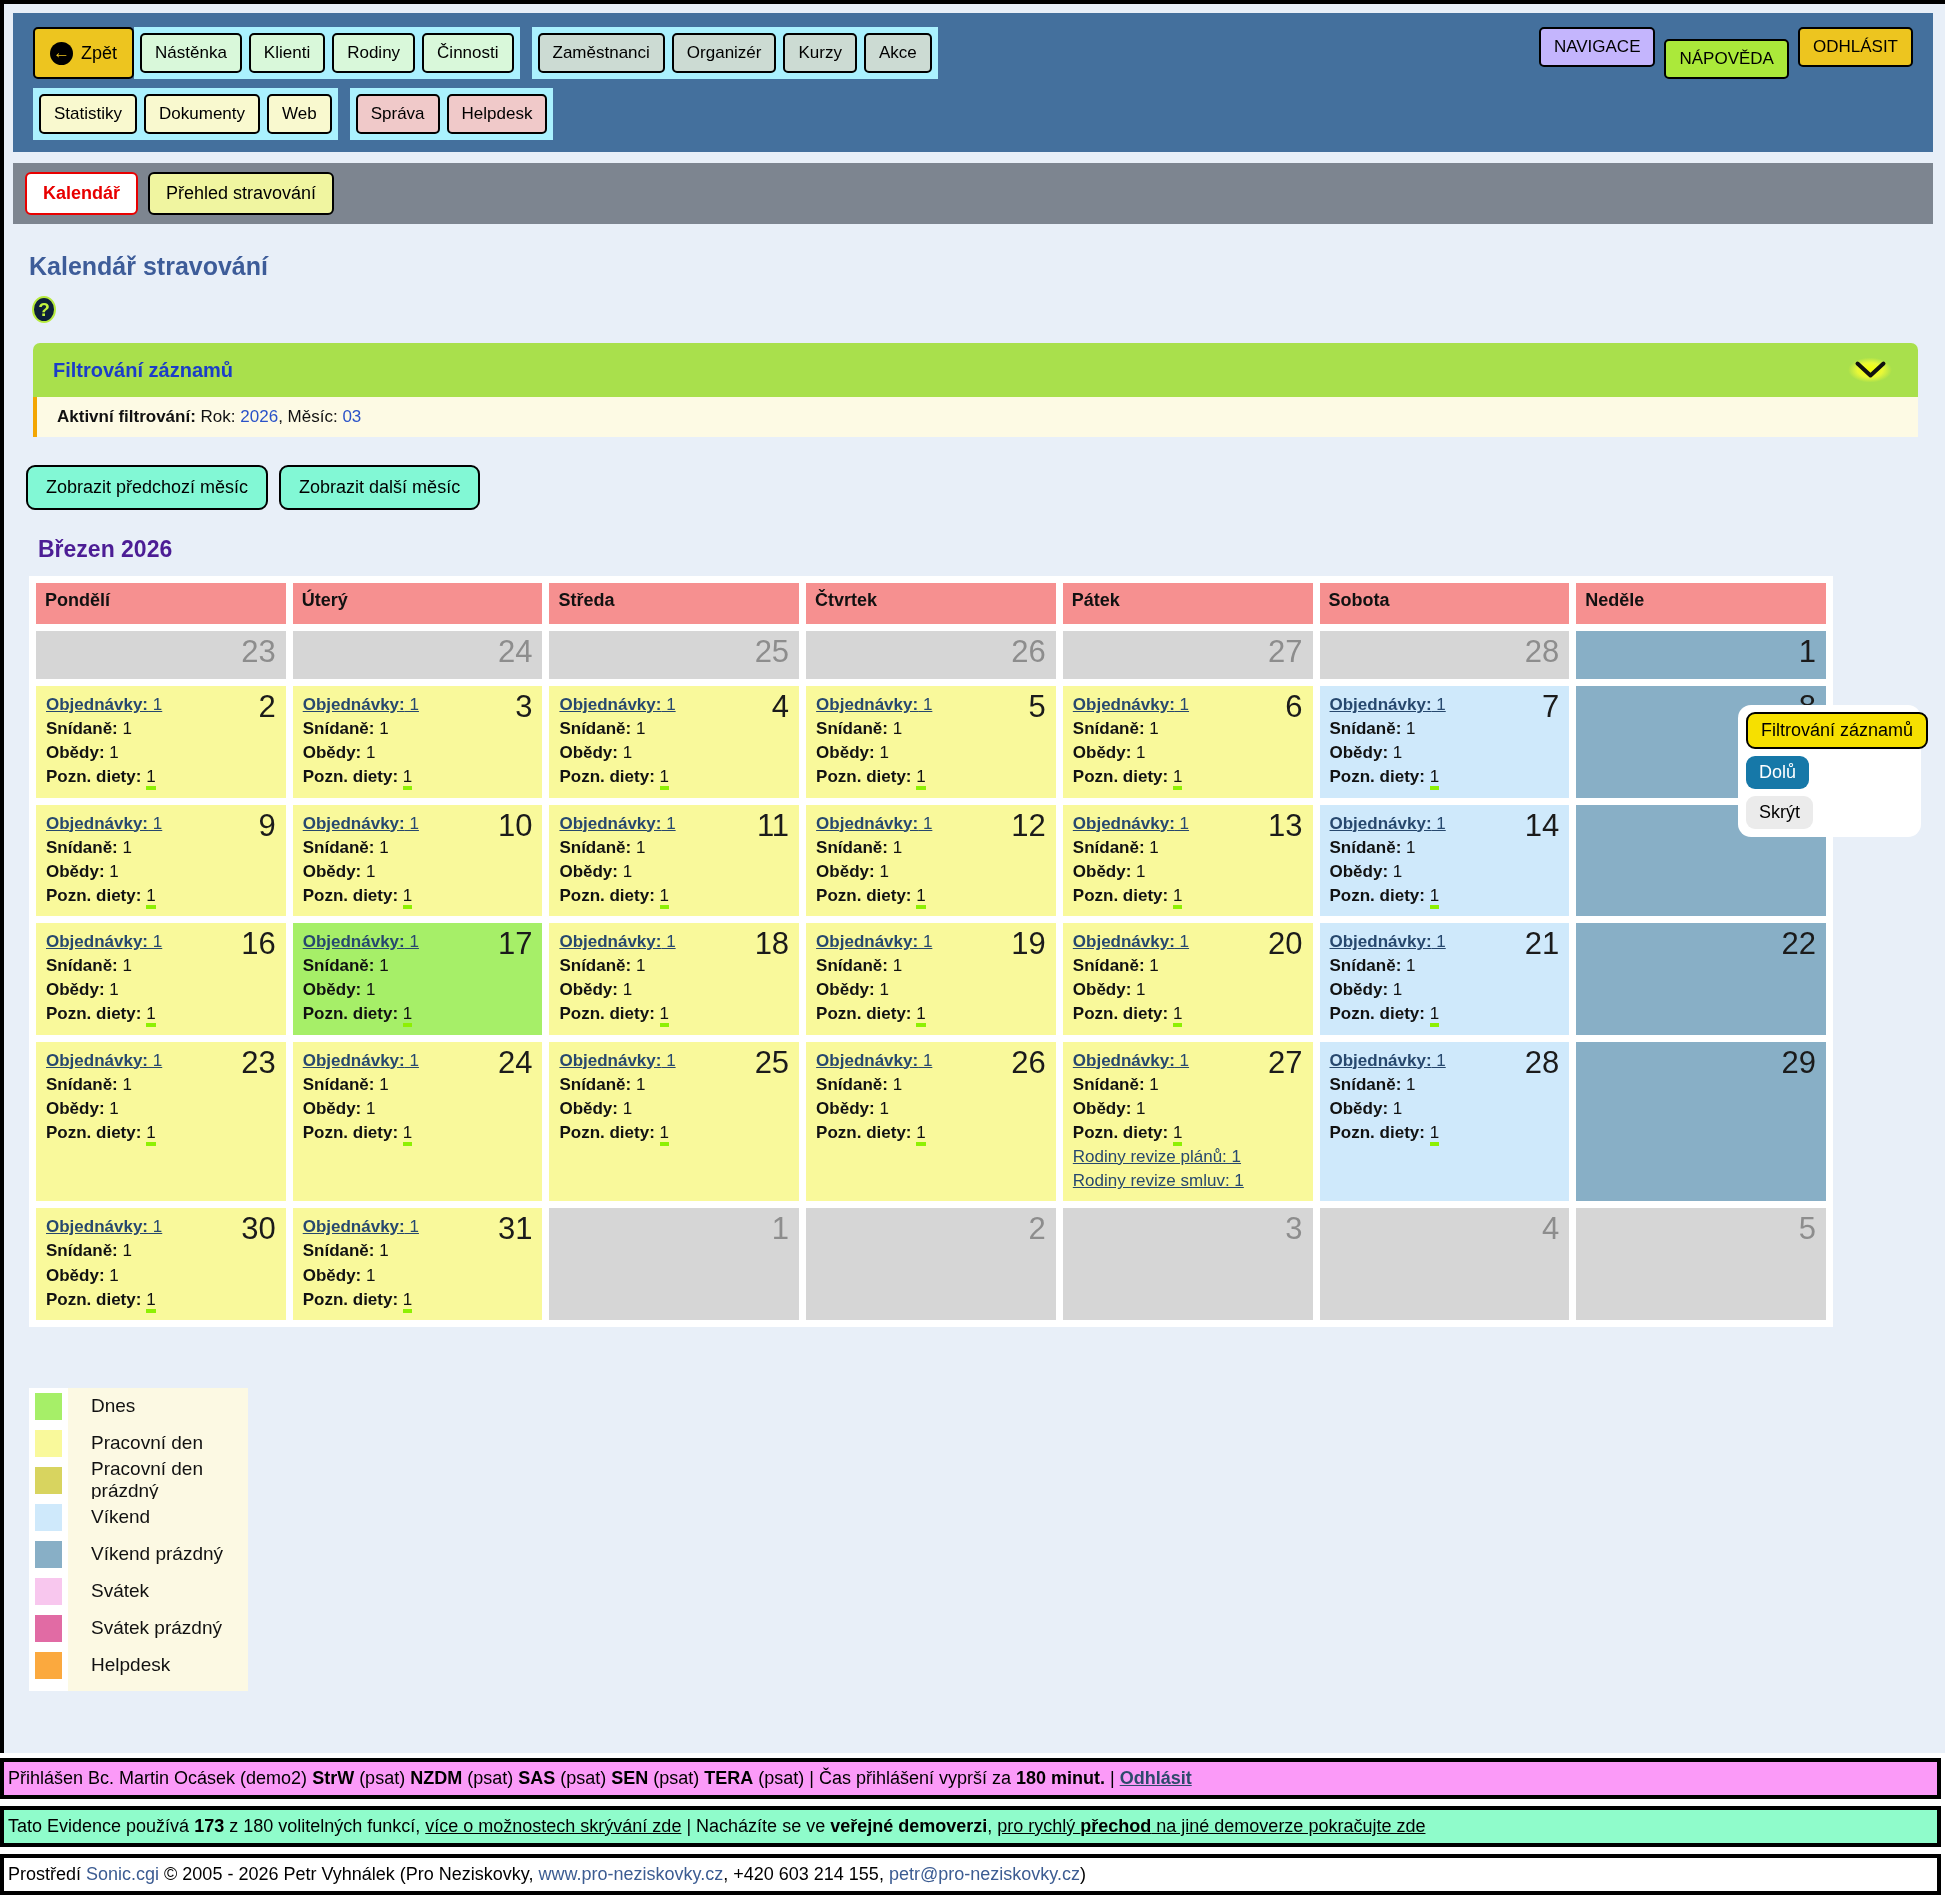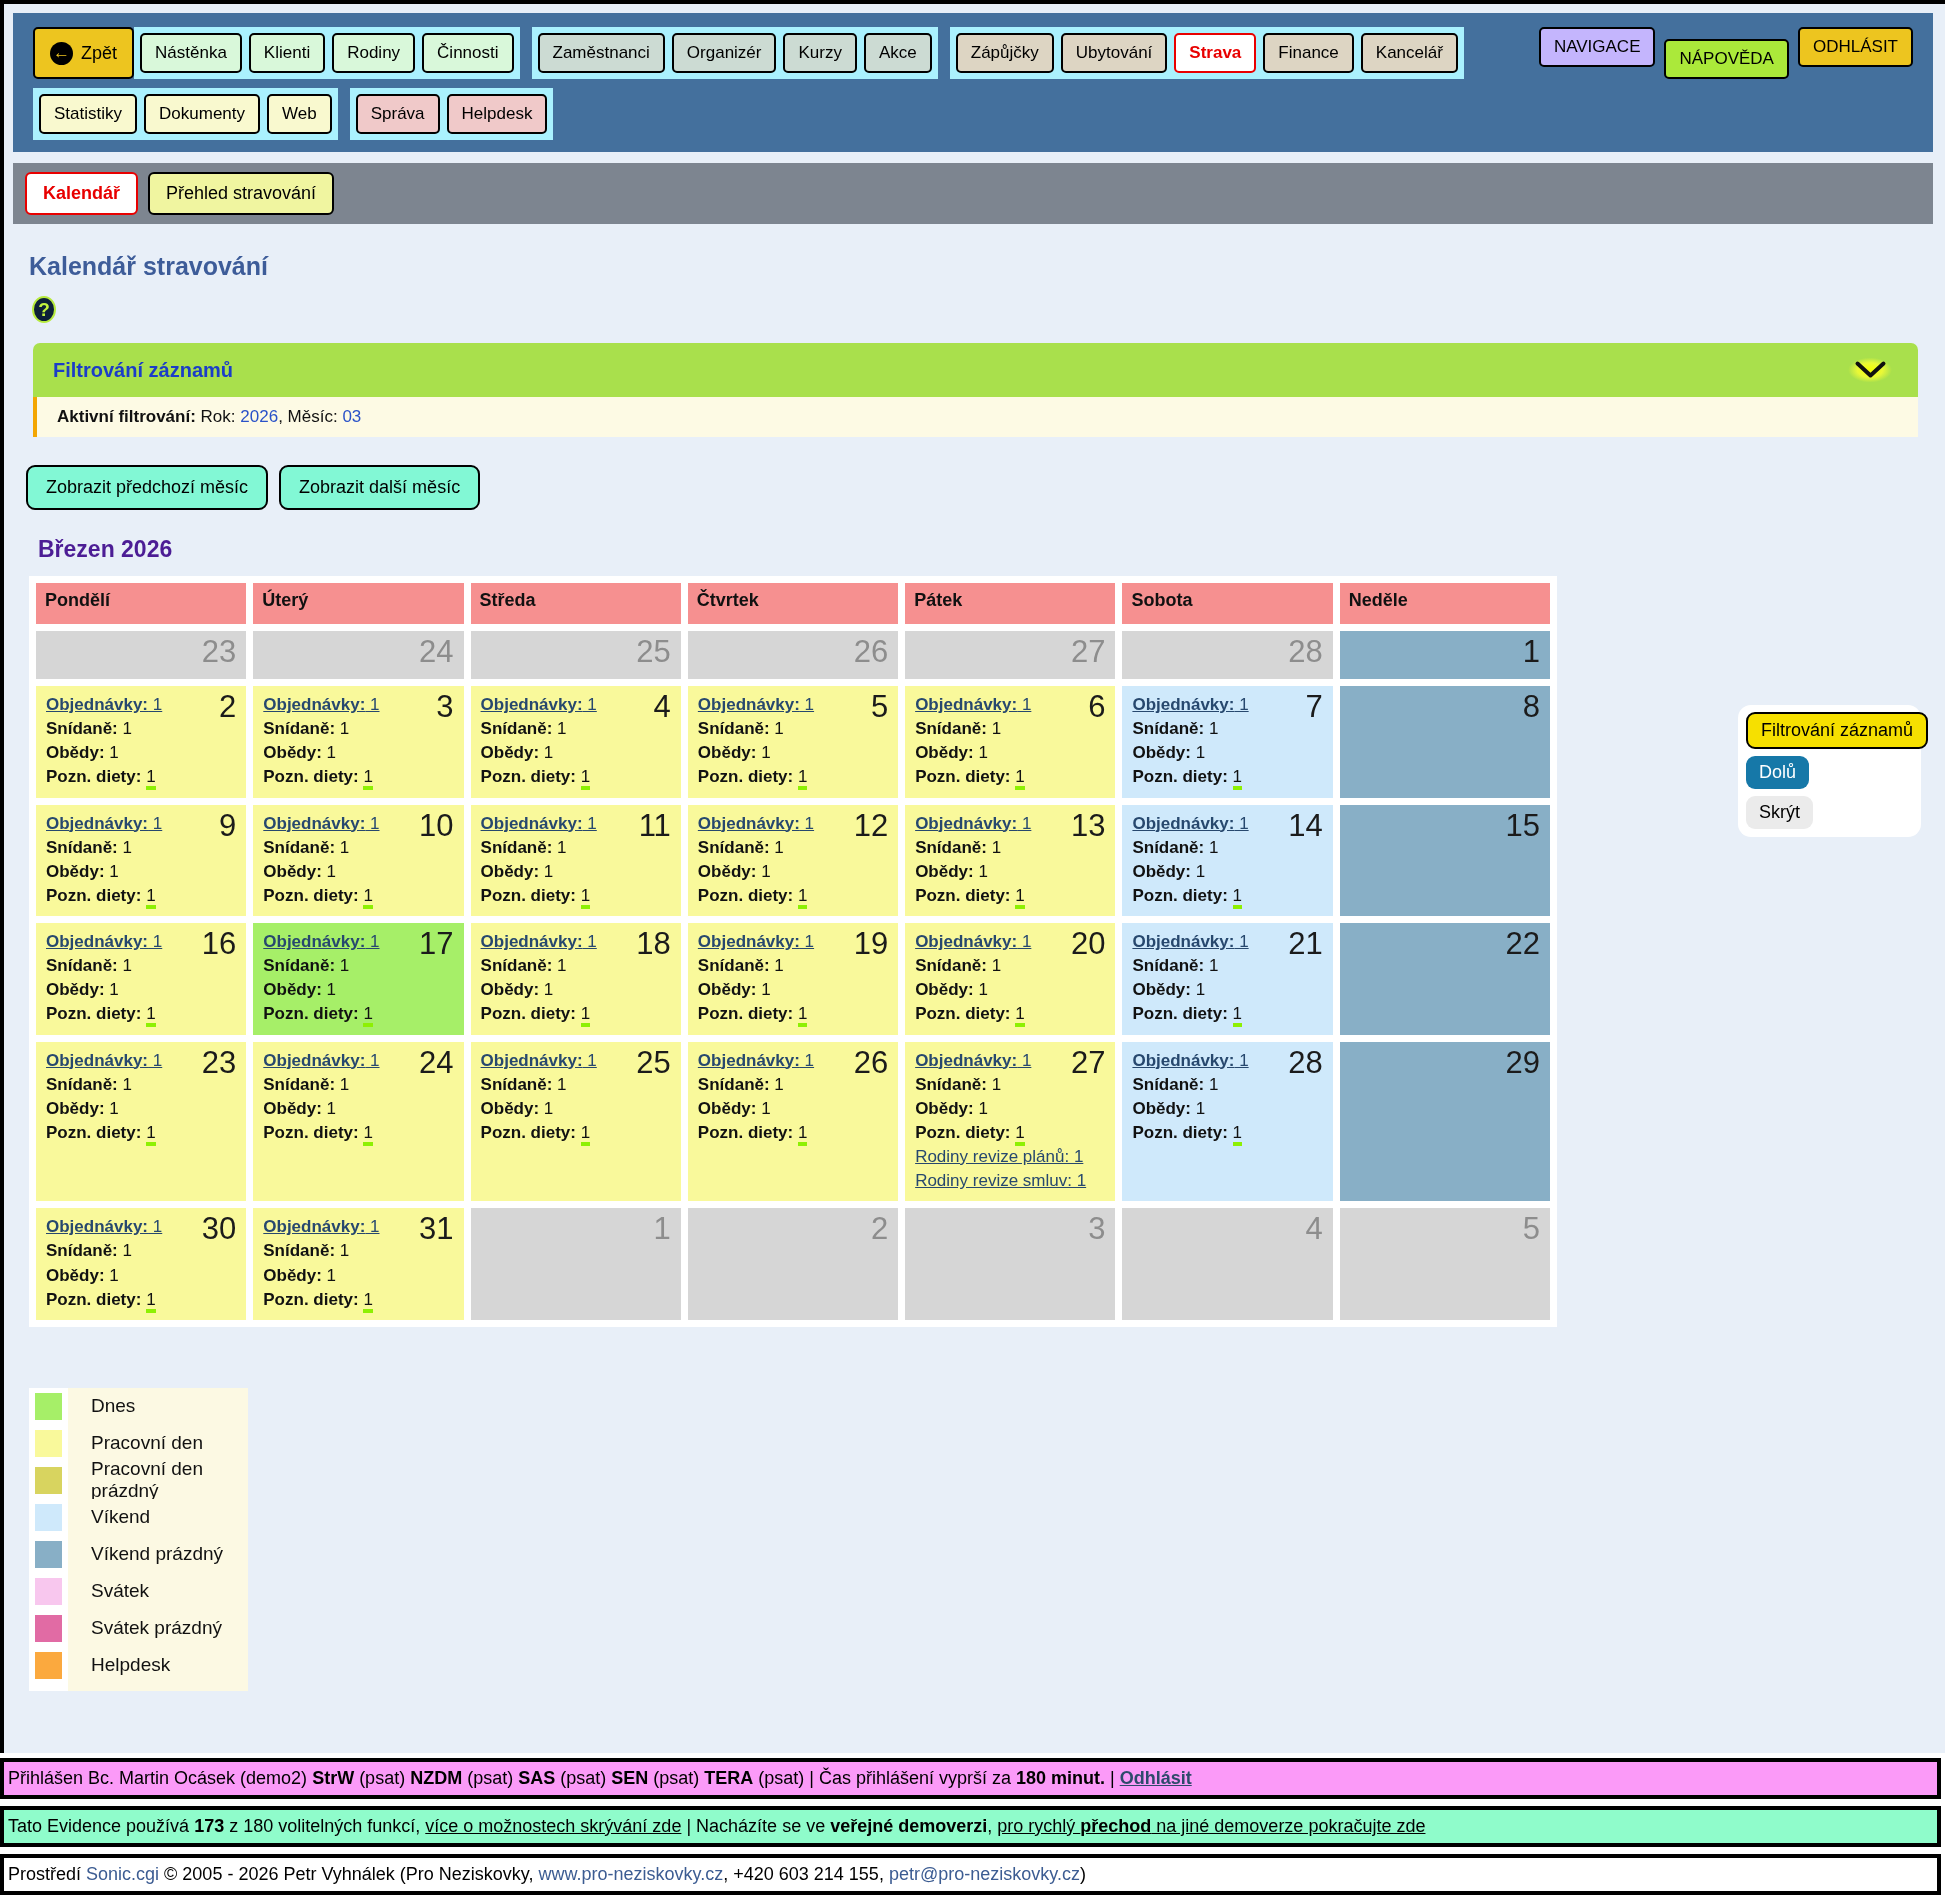--- a/index.html
+++ b/index.html
@@ -56,21 +56,21 @@
   .filter-body{background:#fdfae4;border-left:4px solid #f3a602;padding:10px 20px;font-size:17px;color:#111;}
   .filter-body b{font-weight:bold;}
   .flink{color:#2a52c8;text-decoration:none;cursor:pointer;}
 
   
   .month-btns{margin:28px 0 0 22px;display:flex;gap:11px;}
   .mbtn{background:#82f8d5;border:2px solid #000;border-radius:9px;padding:10px 18px;
         font-size:18px;cursor:pointer;}
 
   
-  table.cal{margin-left:25px;width:1528px;border-collapse:separate;border-spacing:7px;
+  table.cal{margin-left:25px;width:1804px;border-collapse:separate;border-spacing:7px;
             background:#fff;table-layout:fixed;}
   .cal th{background:#f69090;font-size:18px;text-align:left;padding:7px 0 13px 9px;
           font-weight:bold;color:#111;}
   .cal td{vertical-align:top;position:relative;}
   td.c-gray{background:#d6d6d6;}
   td.c-work{background:#f9f99b;}
   td.c-today{background:#a6ef68;}
   td.c-sat{background:#cfe9fb;}
   td.c-sun{background:#88afc6;}
   .daynum{position:absolute;top:5px;right:10px;font-size:31px;line-height:1;color:#1b1b1b;}
@@ -129,27 +129,20 @@
             <div class="btn green">Klienti</div>
             <div class="btn green">Rodiny</div>
             <div class="btn green">Činnosti</div>
           </div>
           <div class="grp">
             <div class="btn grayGreen">Zaměstnanci</div>
             <div class="btn grayGreen">Organizér</div>
             <div class="btn grayGreen">Kurzy</div>
             <div class="btn grayGreen">Akce</div>
           </div>
-          <div class="grp">
-            <div class="btn tan">Zápůjčky</div>
-            <div class="btn tan">Ubytování</div>
-            <div class="btn tan active-strava">Strava</div>
-            <div class="btn tan">Finance</div>
-            <div class="btn tan">Kancelář</div>
-          </div>
         </span>
       <div class="nav-right" id="nav-right">
           <div class="btn navig">NAVIGACE</div>
           <div class="btn napo">NÁPOVĚDA</div>
           <div class="btn odhl">ODHLÁSIT</div>
         </div>
     </div>
     <div class="nav-row nav-row2" id="nav-groups-r2">
         <div class="grp first" style="margin-left: 0px;">
           <div class="btn yellow">Statistiky</div>

